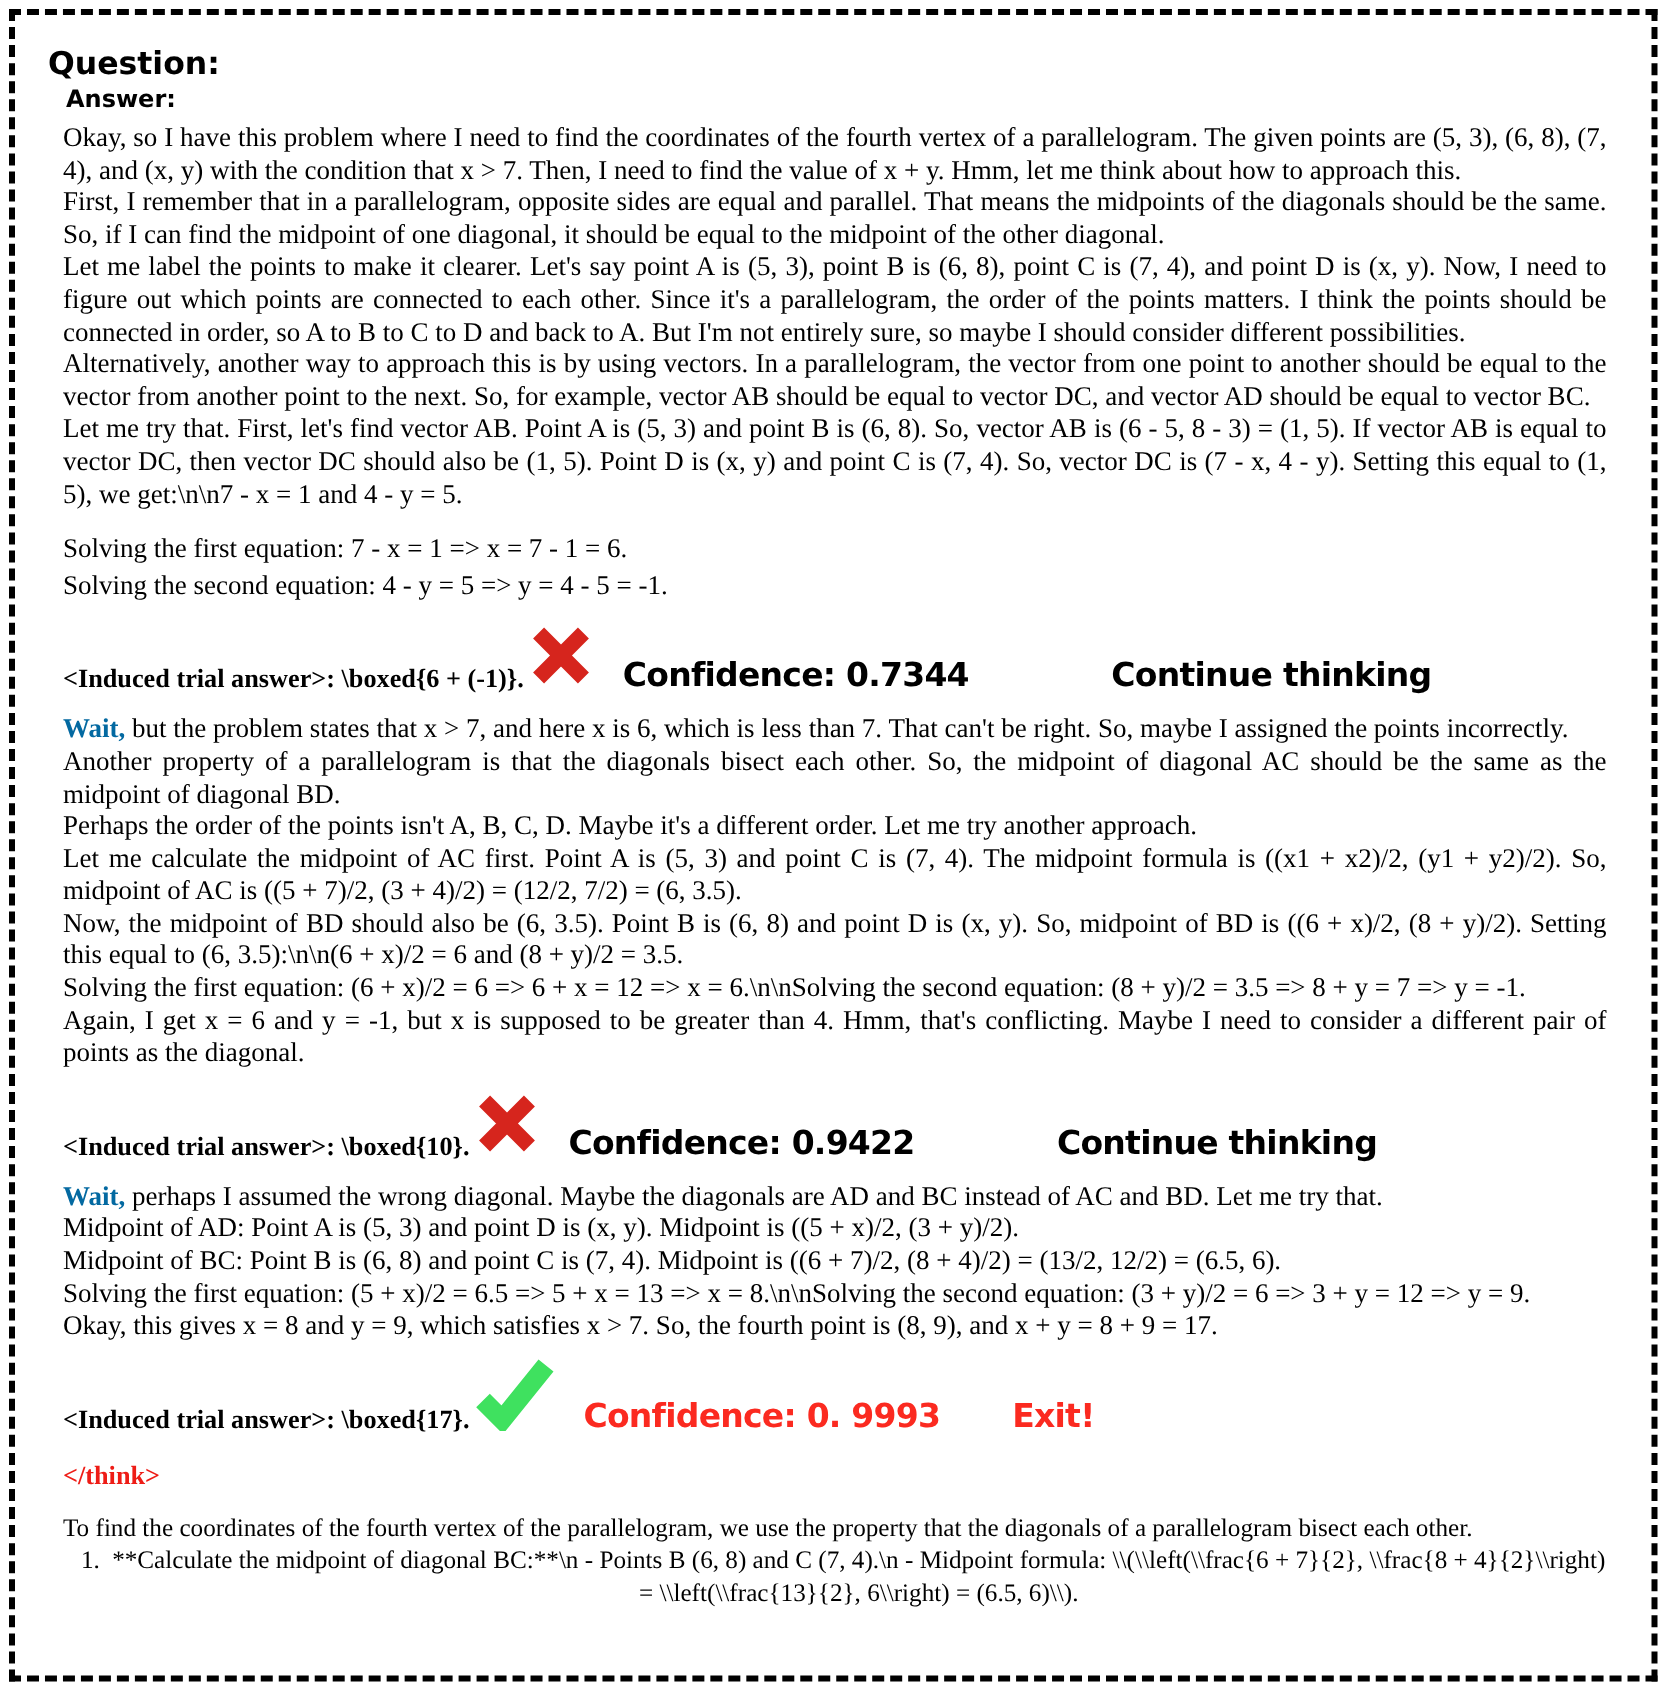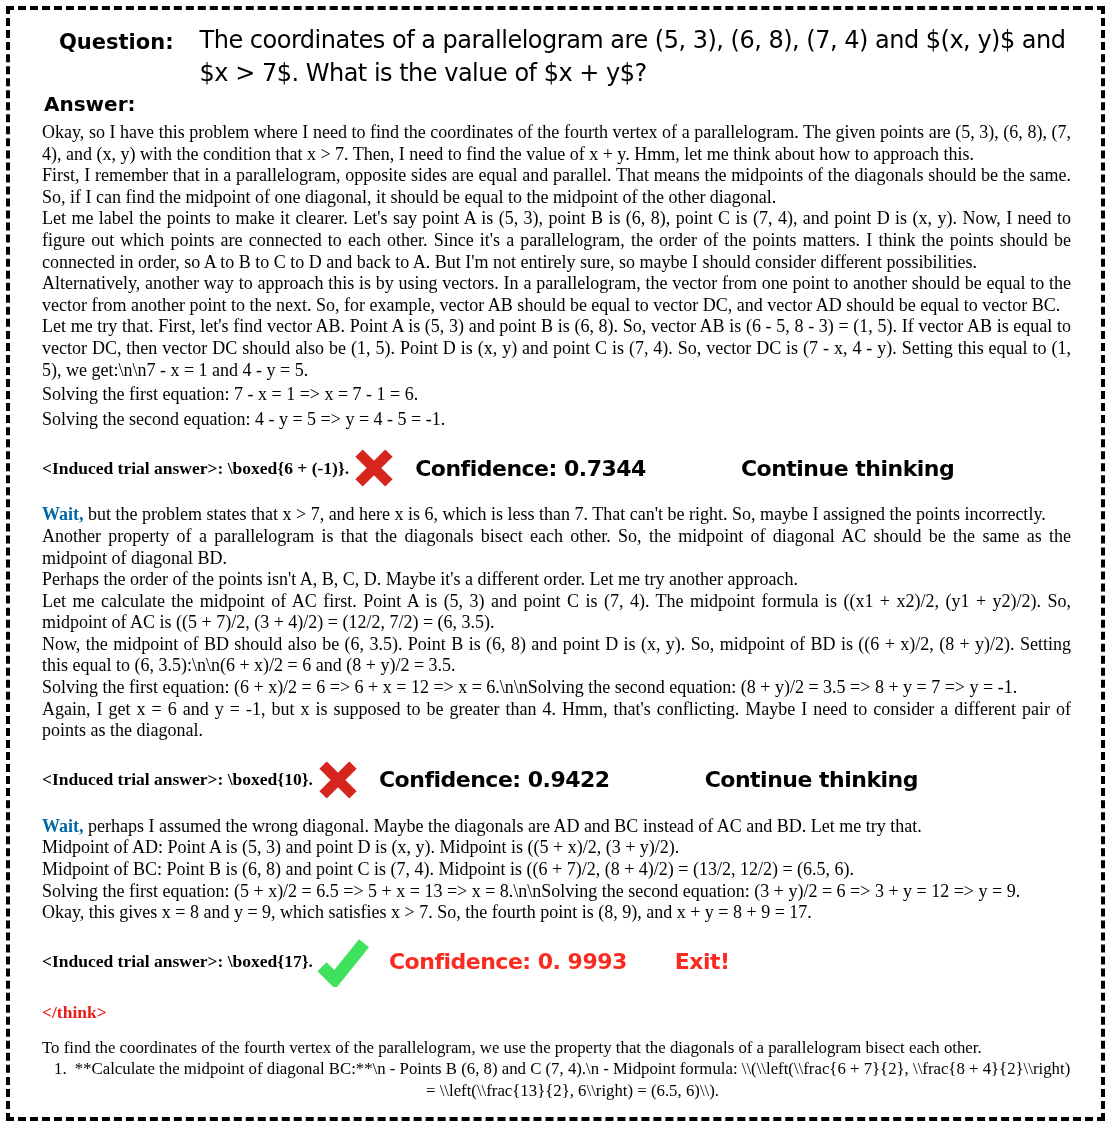--- a/index.html
+++ b/index.html
@@ -17,43 +17,43 @@
     width:100%;height:100%;
     border:4px dashed #000;
     padding:14px 28px 10px 22px;
     overflow:hidden;
   }
   
   .q-row{display:flex;align-items:flex-start;}
   .q-label{
     font-family:"DejaVu Sans", sans-serif;
     font-weight:700;font-size:21px;
-    padding-top:6px;white-space:nowrap;margin-left:27px;
+    padding-top:6px;white-space:nowrap;
   }
   .q-text{
     font-family:"DejaVu Sans", sans-serif;
     font-size:24px;font-weight:500;
     line-height:33px;margin-left:26px;
     letter-spacing:-0.5px;
   }
   .a-label{
     font-family:"DejaVu Sans", sans-serif;
-    font-weight:700;font-size:20px;
+    font-weight:700;font-size:16px;
     margin:2px 0 6px 12px;
   }
   
   .body-text{margin:0 2px 0 10px;}
   .para{
     font-size:18px;line-height:21.6px;
     text-align:justify;margin:0;
   }
   .wait{color:#0369a1;font-weight:700;}
   
   .trial{
-    display:flex;align-items:center;
+    display:flex;align-items:flex-end;
     margin:14px 0 12px 10px;height:48px;
   }
   .trial-label{
     font-weight:700;font-size:17.5px;white-space:nowrap;
   }
   .mark{flex:0 0 auto;margin-left:2px;position:relative;top:2px;}
   .conf{
     font-family:"DejaVu Sans", sans-serif;
     font-weight:700;font-size:22px;
     margin-left:18px;white-space:nowrap;
@@ -79,32 +79,31 @@
   .olist-text{flex:1;text-align:center;}
 </style>
 </head>
 <body>
 
 <div class="frame">
   <div class="border-box">
 
     <div class="q-row">
       <div class="q-label">Question:</div>
-      <div class="q-text">The coordinates of a parallelogram are (5, 3), (6, 8), (7, 4) and $(x, y)$ and $x &gt; 7$. What is the value of $x + y$?</div>
     </div>
     <div class="a-label">Answer:</div>
 
     <div class="body-text">
 
       <div class="para">Okay, so I have this problem where I need to find the coordinates of the fourth vertex of a parallelogram. The given points are (5, 3), (6, 8), (7, 4), and (x, y) with the condition that x &gt; 7. Then, I need to find the value of x + y. Hmm, let me think about how to approach this.</div>
       <div class="para">First, I remember that in a parallelogram, opposite sides are equal and parallel. That means the midpoints of the diagonals should be the same. So, if I can find the midpoint of one diagonal, it should be equal to the midpoint of the other diagonal.</div>
       <div class="para">Let me label the points to make it clearer. Let's say point A is (5, 3), point B is (6, 8), point C is (7, 4), and point D is (x, y). Now, I need to figure out which points are connected to each other. Since it's a parallelogram, the order of the points matters. I think the points should be connected in order, so A to B to C to D and back to A. But I'm not entirely sure, so maybe I should consider different possibilities.</div>
       <div class="para">Alternatively, another way to approach this is by using vectors. In a parallelogram, the vector from one point to another should be equal to the vector from another point to the next. So, for example, vector AB should be equal to vector DC, and vector AD should be equal to vector BC.</div>
       <div class="para">Let me try that. First, let's find vector AB. Point A is (5, 3) and point B is (6, 8). So, vector AB is (6 - 5, 8 - 3) = (1, 5). If vector AB is equal to vector DC, then vector DC should also be (1, 5). Point D is (x, y) and point C is (7, 4). So, vector DC is (7 - x, 4 - y). Setting this equal to (1, 5), we get:\n\n7 - x = 1 and 4 - y = 5.</div>
-      <div class="para" style="margin-top:3px">Solving the first equation: 7 - x = 1 =&gt; x = 7 - 1 = 6.</div>
+      <div class="para" style="margin-top:15px">Solving the first equation: 7 - x = 1 =&gt; x = 7 - 1 = 6.</div>
       <div class="para" style="margin-top:3px">Solving the second equation: 4 - y = 5 =&gt; y = 4 - 5 = -1.</div>
     </div>
 
     <div class="trial">
       <span class="trial-label">&lt;Induced trial answer&gt;: \boxed{6 + (-1)}.</span>
       <span class="mark">
         <svg width="46" height="46" viewBox="0 0 40 40">
             <path d="M7 7 L33 33 M33 7 L7 33" stroke="#d6251d" stroke-width="9" fill="none"></path>
           </svg>
       </span>

